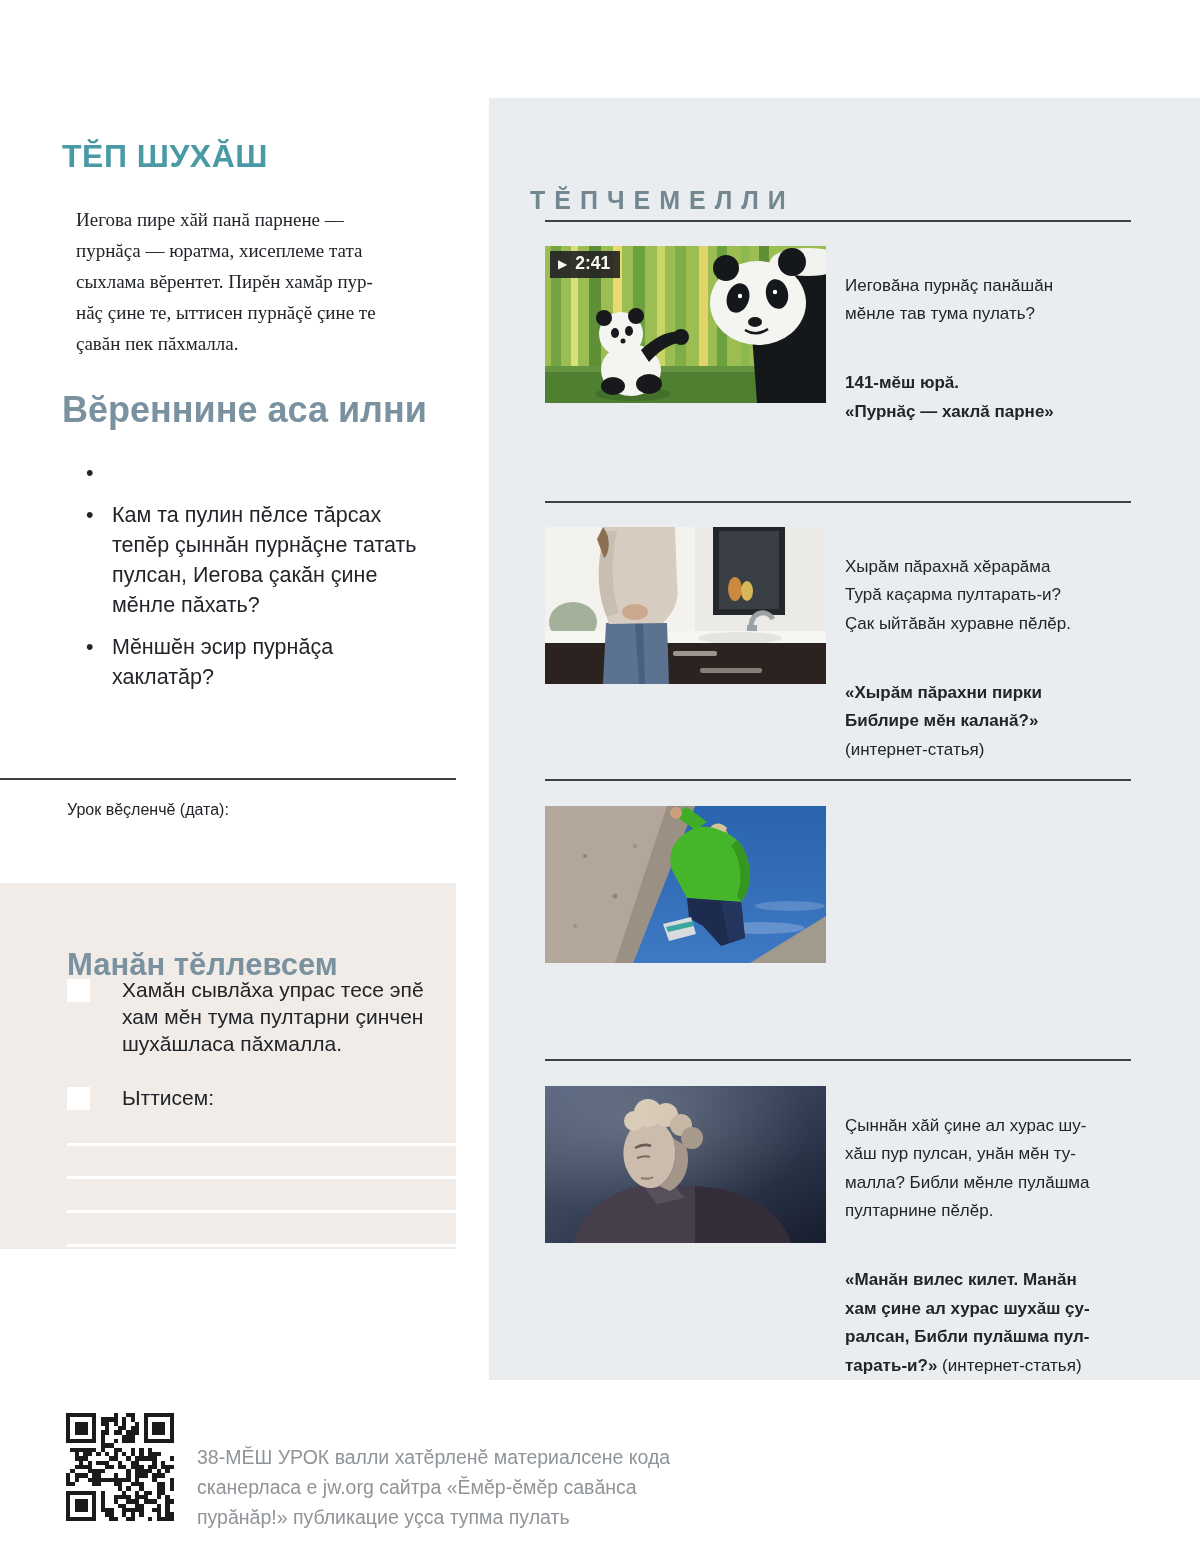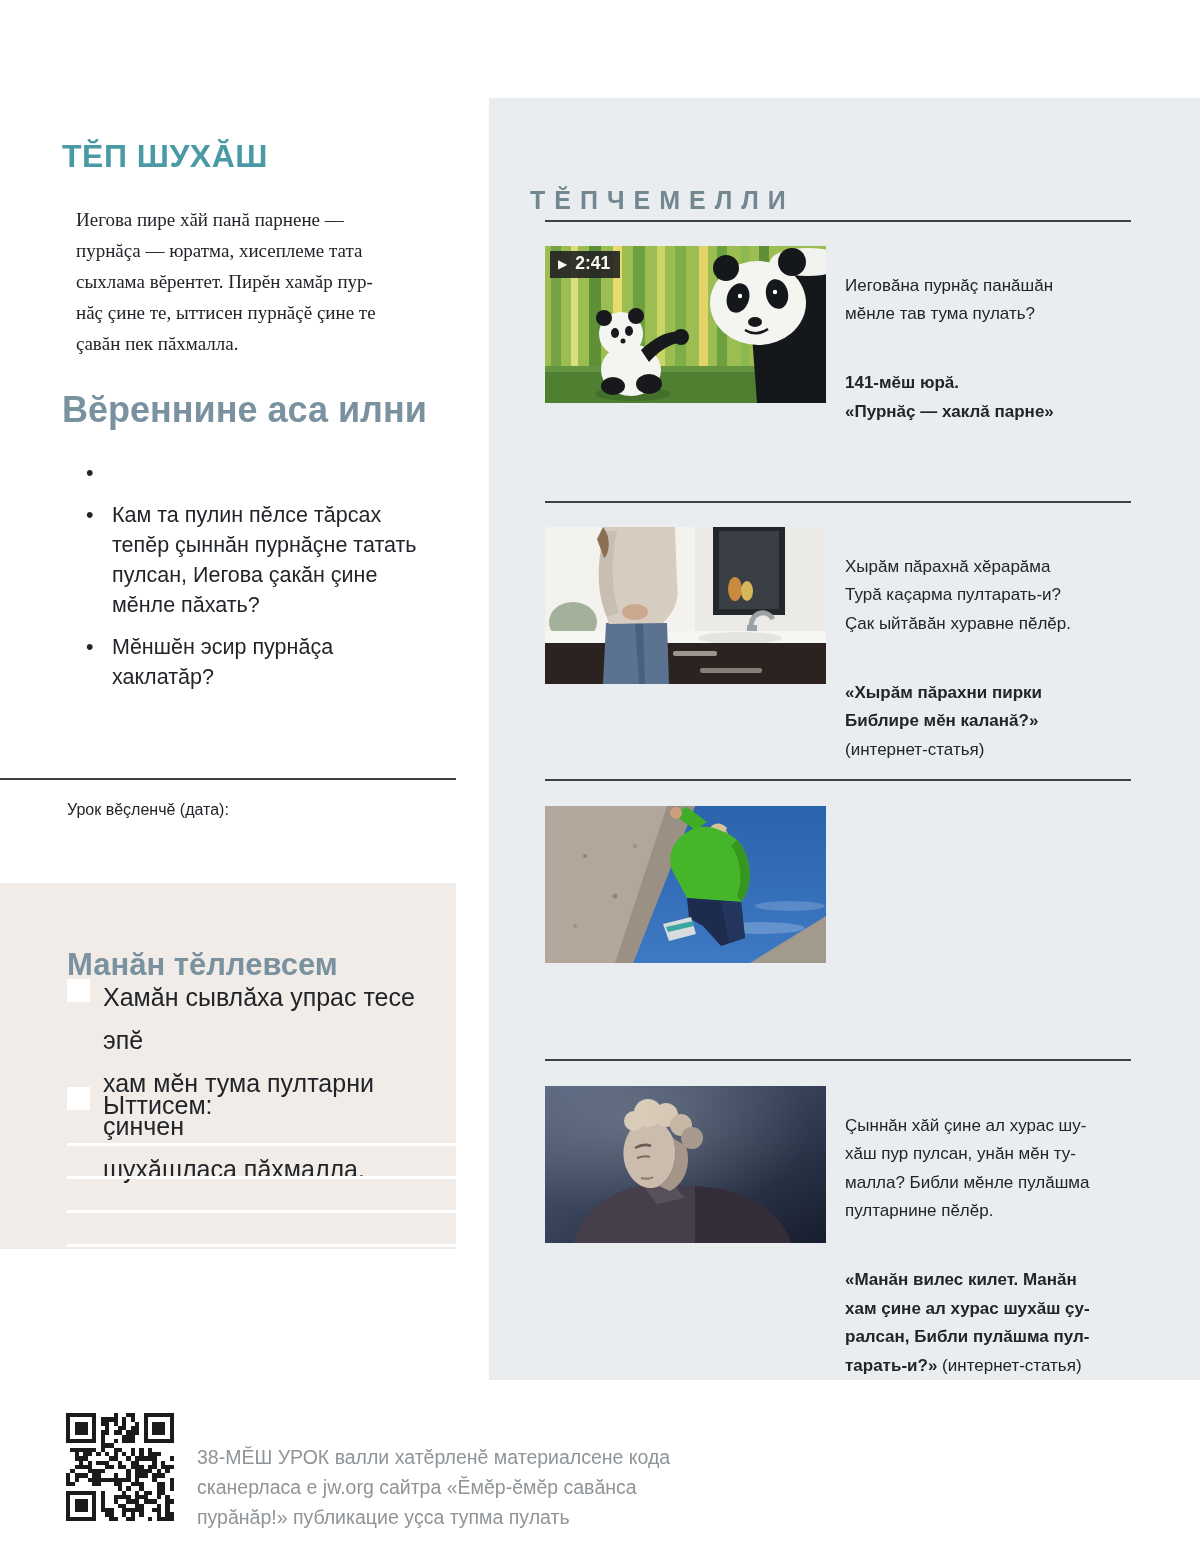--- a/index.html
+++ b/index.html
@@ -19,21 +19,21 @@
   .review-heading{left:62px; top:351px; font-size:36px; font-weight:700; color:var(--blue1);}
   .review-list{left:86px; top:420px; width:388px;}
   .q-row{display:flex; margin-bottom:12px; font-size:21.5px; line-height:30px;}
   .q-bullet{flex:none; width:26px;}
   .q-text{white-space:pre-line;}
   .rule-left{left:0; top:740px; width:456px; height:2px; background:var(--rule);}
   .date-label{left:67px; top:763px; font-size:16px;}
 
   .goals-box{left:0; top:845px; width:456px; height:366px; background:var(--beige);}
   .goals-heading{left:67px; top:26px; font-size:31px; font-weight:700; color:var(--blue1);}
-  .goal-row{position:absolute; left:67px; width:372px; display:flex; font-size:25px; line-height:43px;}
+  .goal-row{position:absolute; left:67px; width:372px; display:flex; font-size:21px; line-height:27px;gap:19px;}
   .goal-row .checkbox{flex:none; width:23px; height:23px; background:#fff; margin:3px 13px 0 0;}
   .goal-text{white-space:pre-line;}
   .answer-line{position:absolute; left:67px; right:0; height:3px; background:#fff;}
 
   
   .panel{left:489px; top:60px; width:711px; height:1282px; background:var(--panel);}
   .panel-heading{left:41px; top:50px; font-size:25px; font-weight:700; letter-spacing:9px; color:var(--blue2);}
   .h-rule{position:absolute; left:56px; width:586px; height:2px; background:var(--rule);}
   .res-item{position:absolute; left:56px; width:586px; display:flex;}
   .thumb{position:relative; flex:none; width:281px; height:157px; margin-right:19px; overflow:hidden;}

